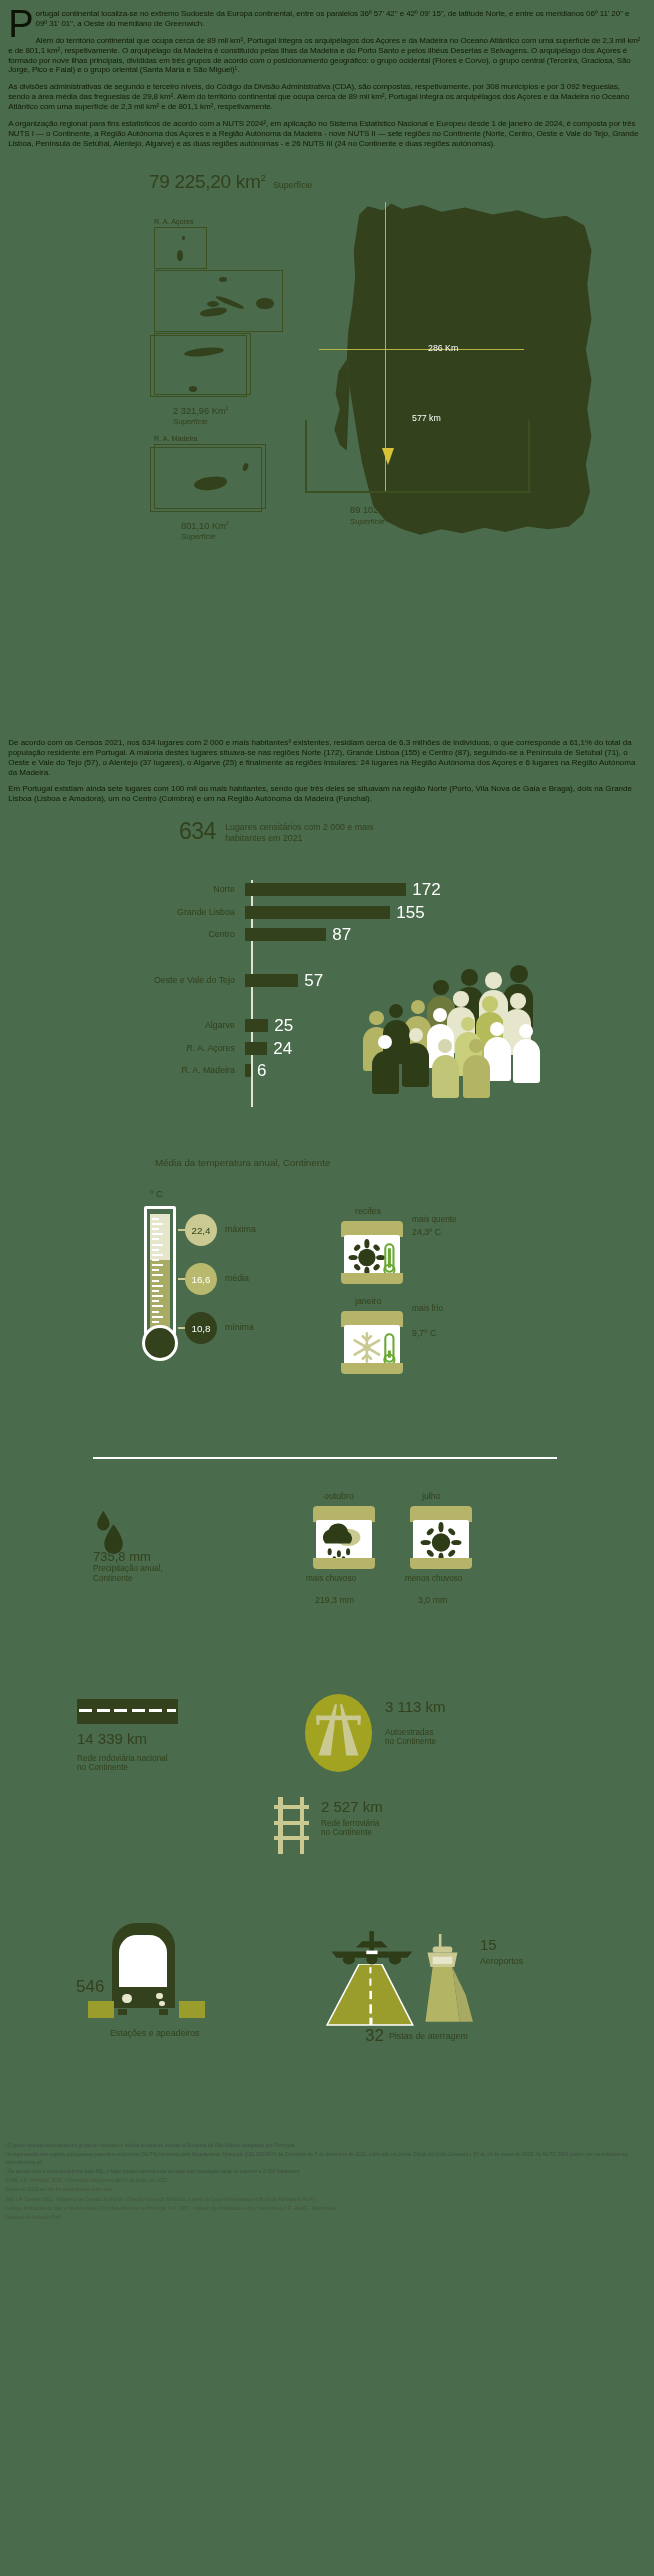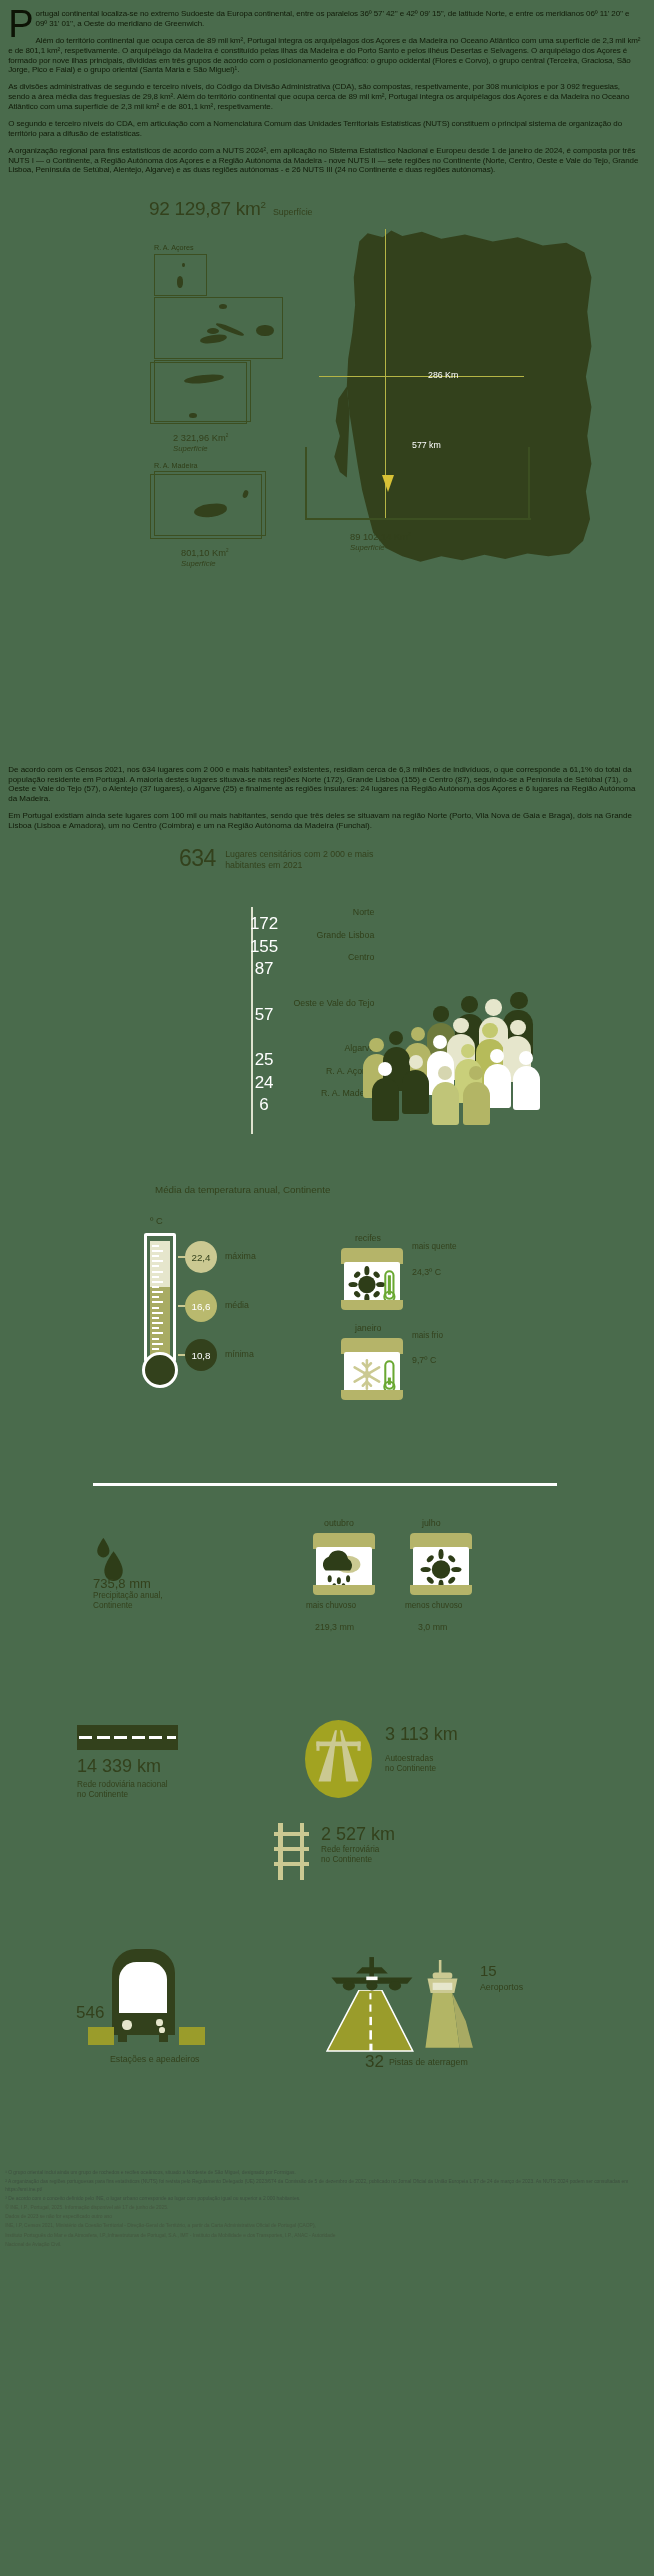--- a/index.html
+++ b/index.html
@@ -94,21 +94,21 @@
     font-size:8px;line-height:9.8px;color:#111b08;margin-bottom:7.2px;
   }
 
   
   .lugares{position:relative;margin-top:14px;height:330px;}
   .lug-head{position:absolute;left:179px;top:0;display:flex;align-items:flex-start;gap:9.3px;}
   .lug-head .num{font-size:23px;color:var(--darker);letter-spacing:-0.5px;}
   .lug-head .txt{font-size:8.8px;color:var(--darker);line-height:10.8px;padding-top:4.1px;max-width:165px;}
 
   .barchart{position:absolute;left:0;top:62px;width:654px;height:247px;}
-  .brow{position:absolute;left:0;width:522px;height:18.5px;display:flex;align-items:center;flex-direction:column;}
+  .brow{position:absolute;left:0;width:522px;height:18.5px;display:flex;align-items:center;}
   .blabel{width:243px;text-align:right;font-size:8.8px;color:#31401a;padding-right:8.2px;}
   .baxis{position:absolute;left:251px;top:0;width:1.5px;height:227px;background:#dfe3cf;}
   .bbar{height:13.4px;background:var(--darker);margin-left:2.1px;}
   .bval{font-size:17px;color:#fff;margin-left:6.2px;line-height:13.4px;}
 
   .crowd{position:absolute;left:355px;top:82px;width:206px;height:160px;}
   .p-head{position:absolute;border-radius:50%;}
   .p-body{position:absolute;border-radius:14.4px 14.4px 3.1px 3.1px;}
 
   
@@ -147,21 +147,21 @@
   
   .precip{position:relative;margin-top:0;height:216px;}
   .hr-white{position:absolute;left:93px;top:10.3px;width:464px;height:2.6px;background:#fff;}
   .prec-val{position:absolute;left:93px;top:103px;font-size:13px;color:var(--darker);}
   .prec-cap{position:absolute;left:93px;top:118px;font-size:8.2px;color:var(--darker);line-height:9.8px;}
 
   
   .transp{position:relative;margin-top:5.2px;height:464px;}
   .roadstripe{position:absolute;background:var(--darker);}
   .dash{position:absolute;background:#fff;height:3.6px;width:13.4px;}
-  .tnum{position:absolute;font-size:18px;color:var(--darker);}
+  .tnum{position:absolute;font-size:15px;color:var(--darker);}
   .tcap{position:absolute;font-size:8.2px;color:var(--darker);line-height:9.8px;}
   .ellipse{position:absolute;background:var(--olive);border-radius:50%;}
   .ladder-rail{position:absolute;background:var(--khaki);}
   .ladder-step{position:absolute;background:var(--khaki);height:4.1px;}
 
   .trainbox{position:absolute;}
   .train-cab{position:absolute;background:var(--darker);border-radius:24px 24px 0 0;}
   .train-win{position:absolute;background:#fff;border-radius:17.5px 17.5px 0 0;}
   .train-base{position:absolute;background:var(--darker);}
   .train-light{position:absolute;background:var(--cream);border-radius:50%;}
@@ -181,27 +181,26 @@
 </style>
 </head>
 <body>
 
 <div class="page">
 
   <section class="intro">
     <p class="first"><span class="dropcap">P</span><span>ortugal continental localiza-se no extremo Sudoeste da Europa continental, entre os paralelos 36º 57' 42'' e 42º 09' 15'', de latitude Norte, e entre os meridianos 06º 11' 20'' e 09º 31' 01'', a Oeste do meridiano de Greenwich.</span></p>
     <p>Além do território continental que ocupa cerca de 89 mil km², Portugal integra os arquipélagos dos Açores e da Madeira no Oceano Atlântico com uma superfície de 2,3 mil km² e de 801,1 km², respetivamente. O arquipélago da Madeira é constituído pelas ilhas da Madeira e do Porto Santo e pelos ilhéus Desertas e Selvagens. O arquipélago dos Açores é formado por nove ilhas principais, divididas em três grupos de acordo com o posicionamento geográfico: o grupo ocidental (Flores e Corvo), o grupo central (Terceira, Graciosa, São Jorge, Pico e Faial) e o grupo oriental (Santa Maria e São Miguel)¹.</p>
     <p>As divisões administrativas de segundo e terceiro níveis, do Código da Divisão Administrativa (CDA), são compostas, respetivamente, por 308 municípios e por 3 092 freguesias, sendo a área média das freguesias de 29,8 km². Além do território continental que ocupa cerca de 89 mil km², Portugal integra os arquipélagos dos Açores e da Madeira no Oceano Atlântico com uma superfície de 2,3 mil km² e de 801,1 km², respetivamente.</p>
-    <p>O segundo e terceiro níveis do CDA, em articulação com a Nomenclatura Comum das Unidades Territoriais Estatísticas (NUTS) constituem o principal sistema de organização do território para a difusão de estatísticas.</p>
     <p>A organização regional para fins estatísticos de acordo com a NUTS 2024², em aplicação no Sistema Estatístico Nacional e Europeu desde 1 de janeiro de 2024, é composta por três NUTS I — o Continente, a Região Autónoma dos Açores e a Região Autónoma da Madeira - nove NUTS II — sete regiões no Continente (Norte, Centro, Oeste e Vale do Tejo, Grande Lisboa, Península de Setúbal, Alentejo, Algarve) e as duas regiões autónomas - e 26 NUTS III (24 no Continente e duas regiões autónomas).</p>
   </section>
 
   <section class="superficie">
     <div class="sup-head">
-      <span class="big"><span>92 129,87 km</span><sup>2</sup></span>
+      <span class="big"><span>79 225,20 km</span><sup>2</sup></span>
       <span class="lbl">Superfície</span>
     </div>
 
     <div class="map-area">
 
       <div class="region-title" style="left:154px;top:19.6px;">R. A. Açores</div>
       <div class="region-box" style="left:154px;top:30px;width:53px;height:42px;">
         <div class="islandshape" style="left:27px;top:8.2px;width:2.6px;height:4.1px;border-radius:50%;"></div>
         <div class="islandshape" style="left:21.6px;top:21.6px;width:6.2px;height:11.3px;border-radius:46%;"></div>
       </div>
@@ -406,21 +405,21 @@
             <ellipse cx="25" cy="63" rx="7" ry="5" transform="rotate(45 25 63)"></ellipse>
           </g>
           <rect x="80" y="18" width="16" height="54" rx="8" fill="none" stroke="#6aa832" stroke-width="4"></rect>
           <circle cx="88" cy="68" r="10" fill="none" stroke="#6aa832" stroke-width="4"></circle>
           <rect x="85" y="26" width="6" height="38" fill="#6aa832"></rect>
         </svg>
       </div>
       <div class="cal-foot"></div>
     </div>
     <div class="cal-kind" style="left:412px;top:58px;">mais quente</div>
-    <div class="cal-val" style="left:412px;top:83px;">24,3º C</div>
+    <div class="cal-val" style="left:412px;top:70px;">24,3º C</div>
 
     <div class="cal-month" style="left:355px;top:139px;">janeiro</div>
     <div class="calcard" style="left:341px;top:154px;">
       <div class="cal-top"></div>
       <div class="cal-body">
         <svg width="56" height="45" viewBox="0 0 108 88">
           <g stroke="#cbc992" stroke-width="5" stroke-linecap="round">
             <line x1="44" y1="16" x2="44" y2="72"></line>
             <line x1="20" y1="30" x2="68" y2="58"></line>
             <line x1="68" y1="30" x2="20" y2="58"></line>

